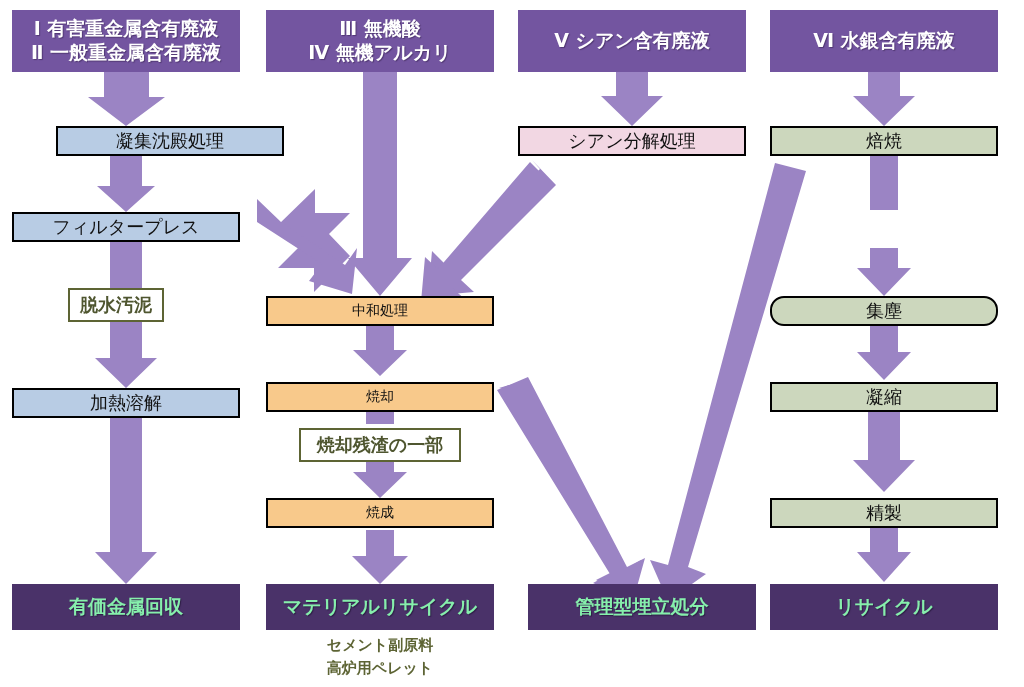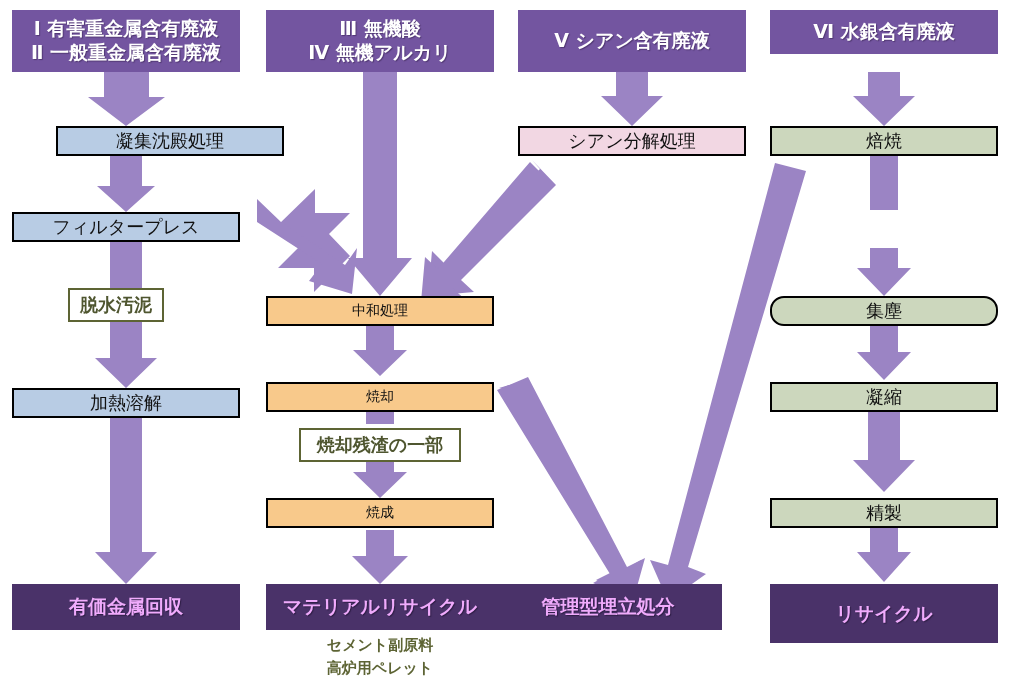--- a/index.html
+++ b/index.html
@@ -31,21 +31,21 @@
   .box.header {
     background: #7355a0;
     color: #ffffff;
     font-weight: bold;
     font-size: 19px;
     border: none;
     text-shadow: 1px 1px 1px rgba(40,20,60,0.45);
   }
   .box.terminal {
     background: #4a3269;
-    color: #f0abfc;
+    color: #86efac;
     font-weight: bold;
     font-size: 19px;
     border: none;
     text-shadow: 1px 1px 1px rgba(20,10,35,0.5);
   }
   
   .box.blue {
     background: #b8cce4;
     border: 2px solid #000000;
     color: #111111;
@@ -204,28 +204,28 @@
 
   <div class="box terminal" style="left:266px; top:584px; width:228px; height:46px;">マテリアルリサイクル</div>
 
   <div class="caption" style="left:266px; top:634px; width:228px;text-align:center;">セメント副原料
 高炉用ペレット</div>
 
   <div class="box header" style="left:518px; top:10px; width:228px; height:62px;">Ⅴ  シアン含有廃液</div>
 
   <div class="box pink" style="left:518px; top:126px; width:228px; height:30px;">シアン分解処理</div>
 
-  <div class="box terminal" style="left:494px; top:584px; width:228px; height:46px;">管理型埋立処分</div>
-
-  <div class="box header" style="left:770px; top:10px; width:228px; height:44px;">Ⅵ  水銀含有廃液</div>
+  <div class="box terminal" style="left:528px; top:584px; width:228px; height:46px;">管理型埋立処分</div>
+
+  <div class="box header" style="left:770px; top:10px; width:228px; height:62px;">Ⅵ  水銀含有廃液</div>
 
   <div class="box green" style="left:770px; top:126px; width:228px; height:30px;">焙焼</div>
 
 
   <div class="box green" style="left:770px; top:296px; width:228px; height:30px;border-radius:14px;">集塵</div>
 
   <div class="box green" style="left:770px; top:382px; width:228px; height:30px;">凝縮</div>
 
   <div class="box green" style="left:770px; top:498px; width:228px; height:30px;">精製</div>
 
-  <div class="box terminal" style="left:770px; top:584px; width:228px; height:59px;">リサイクル</div>
+  <div class="box terminal" style="left:770px; top:584px; width:228px; height:46px;">リサイクル</div>
 
 </div>
 
 </body></html>

